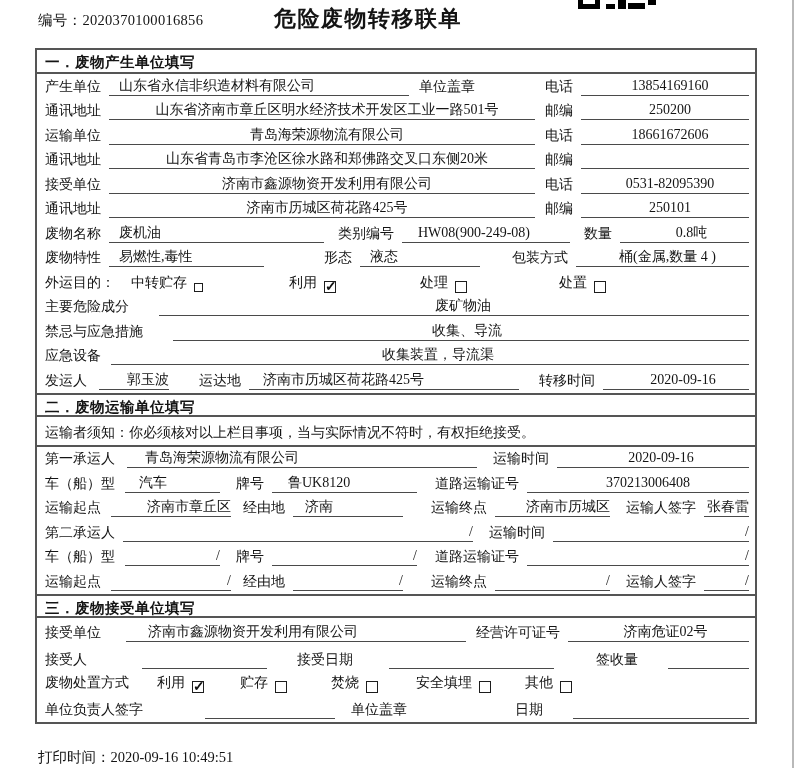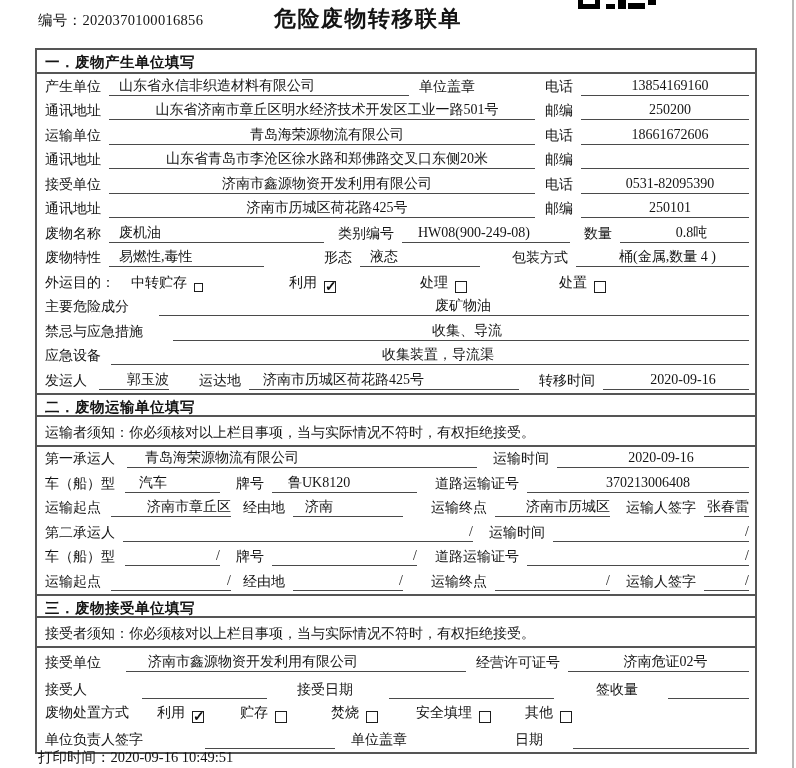--- a/index.html
+++ b/index.html
@@ -239,21 +239,20 @@
       <span class="val ctr" style="width:110px">/</span>
       <span class="lbl" style="margin-left:28px">运输终点</span>
       <span class="val ctr" style="width:115px">/</span>
       <span class="lbl" style="margin-left:16px">运输人签字</span>
       <span class="val fill ctr">/</span>
     </div>
   </div>
 
   <div>
     <div class="band topline">三．废物接受单位填写</div>
-    <div class="note-row">接受者须知：你必须核对以上栏目事项，当与实际情况不符时，有权拒绝接受。</div>
 
     <div class="row h27">
       <span class="lbl" style="margin-right:25px">接受单位</span>
       <span class="val" style="width:340px;padding-left:22px">济南市鑫源物资开发利用有限公司</span>
       <span class="lbl" style="margin-left:10px">经营许可证号</span>
       <span class="val fill" style="padding-left:14px">济南危证02号</span>
     </div>
 
     <div class="row h27">
       <span class="lbl" style="margin-right:55px">接受人</span>

